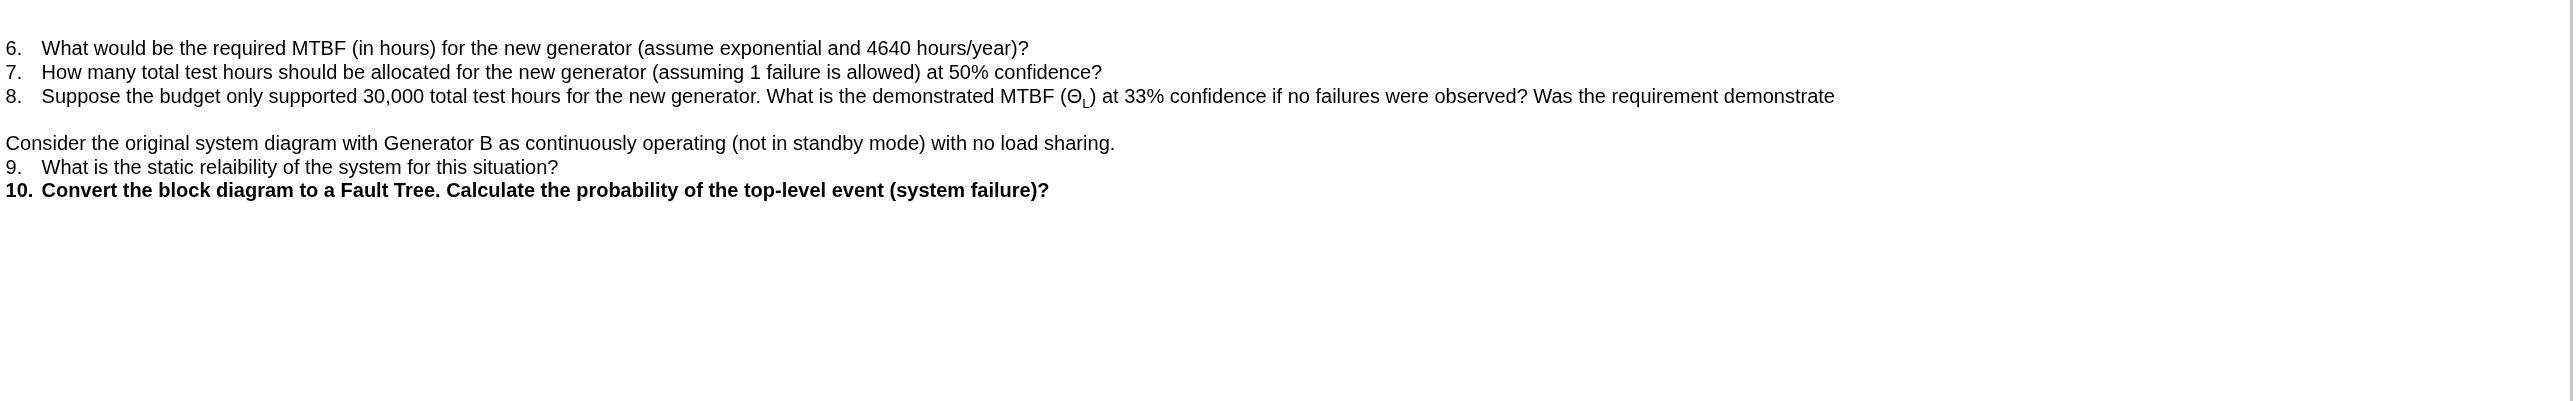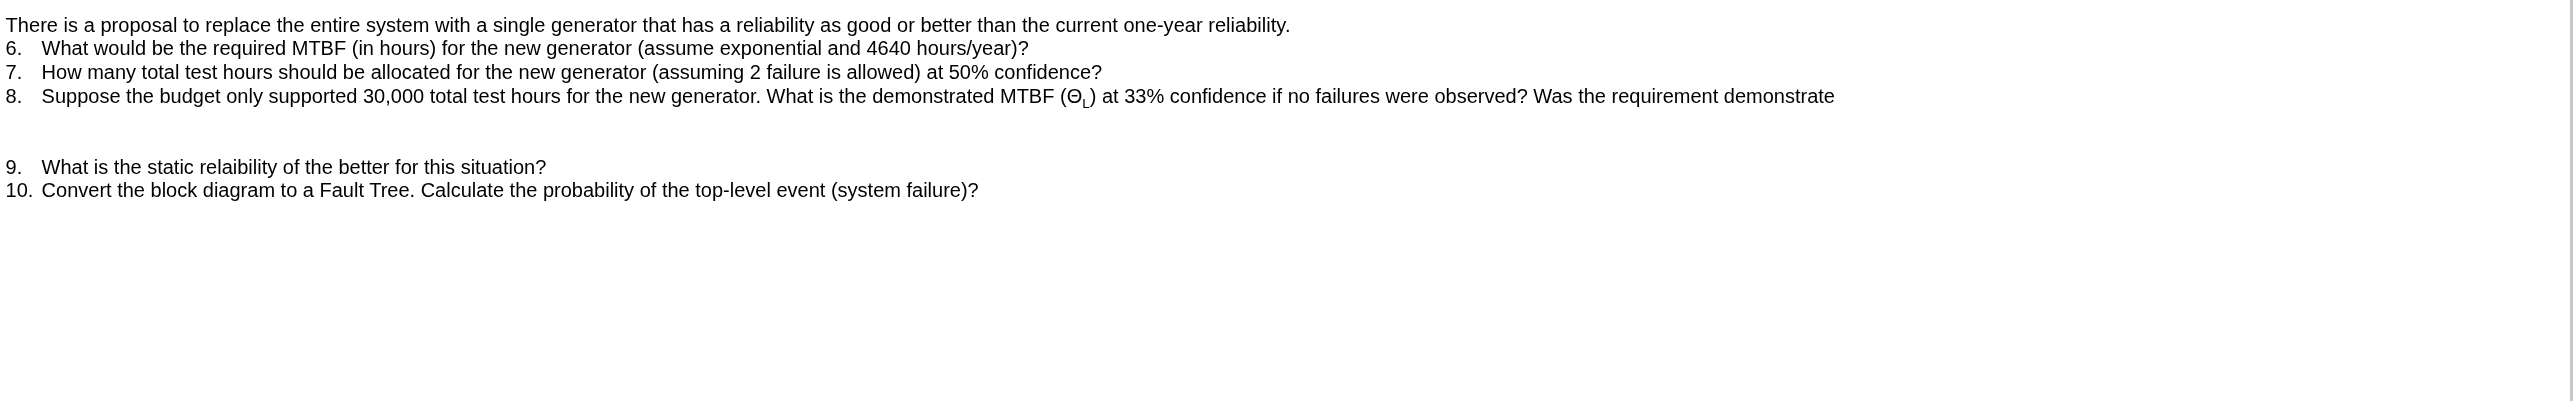--- a/index.html
+++ b/index.html
@@ -68,50 +68,50 @@
     vertical-align: sub;
     line-height: 0;
   }
   
   .ln-intro1   { top: 12.5px;  left: 0; }
   .ln-q6       { top: 36px;  left: 0; }
   .ln-q7       { top: 60px;  left: 0; }
   .ln-q8       { top: 84px; left: 0; }
   .ln-intro2   { top: 131px; left: 0; }
   .ln-q9       { top: 155px; left: 0; }
-  .ln-q10      { top: 178px; left: 0; }
+  .ln-q10      { top: 178px; left: 0; font-weight: bold; }
 </style>
 </head>
 <body>
 
 <div id="page">
 
   <div class="doc-body">
 
-    <div class="text-line ln-intro1">There is a proposal to replace the entire system with a single generator that has a reliability as good or better than the current one-year reliability.</div>
 
     <div class="list-row ln-q6">
       <span class="list-num">6.</span>
       <span class="list-text">What would be the required MTBF (in hours) for the new generator (assume exponential and 4640 hours/year)?</span>
     </div>
 
     <div class="list-row ln-q7">
       <span class="list-num">7.</span>
-      <span class="list-text">How many total test hours should be allocated for the new generator (assuming 2 failure is allowed) at 50% confidence?</span>
+      <span class="list-text">How many total test hours should be allocated for the new generator (assuming 1 failure is allowed) at 50% confidence?</span>
     </div>
 
     <div class="list-row ln-q8">
       <span class="list-num">8.</span>
       <span class="list-text"><span>Suppose the budget only supported 30,000 total test hours for the new generator.  What is the demonstrated MTBF (Θ</span><span class="sub">L</span><span>) at 33% confidence if no failures were observed? Was the requirement demonstrate</span></span>
     </div>
 
+    <div class="text-line ln-intro2">Consider the original system diagram with Generator B as continuously operating (not in standby mode) with no load sharing.</div>
 
     <div class="list-row ln-q9">
       <span class="list-num">9.</span>
-      <span class="list-text">What is the static relaibility of the better for this situation?</span>
+      <span class="list-text">What is the static relaibility of the system for this situation?</span>
     </div>
 
     <div class="list-row ln-q10">
       <span class="list-num">10.</span>
       <span class="list-text">Convert the block diagram to a Fault Tree.  Calculate the probability of the top-level event (system failure)?</span>
     </div>
 
   </div>
 
   <div id="right-edge-rule"></div>

